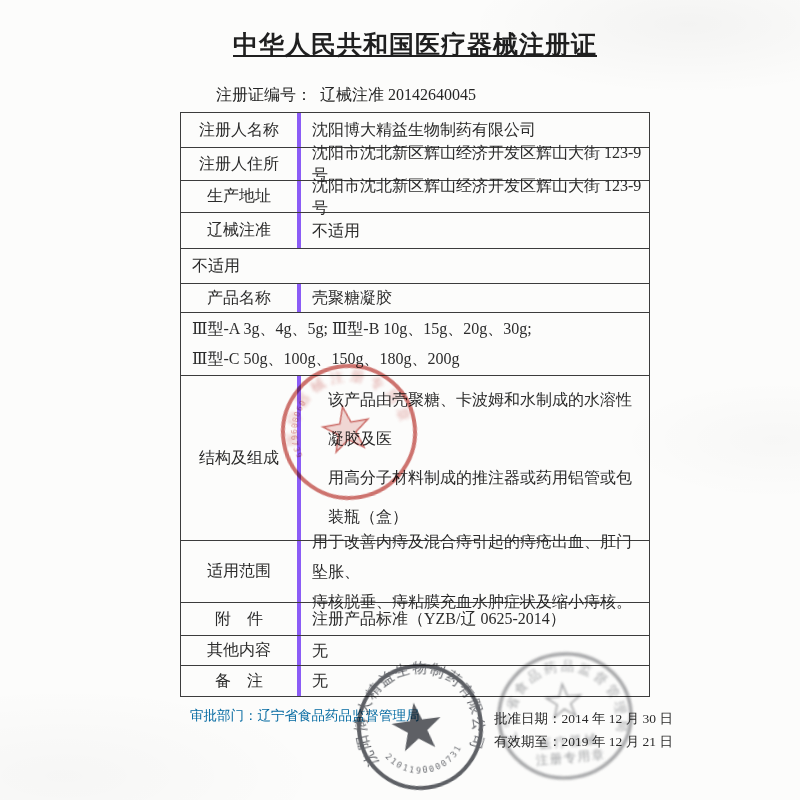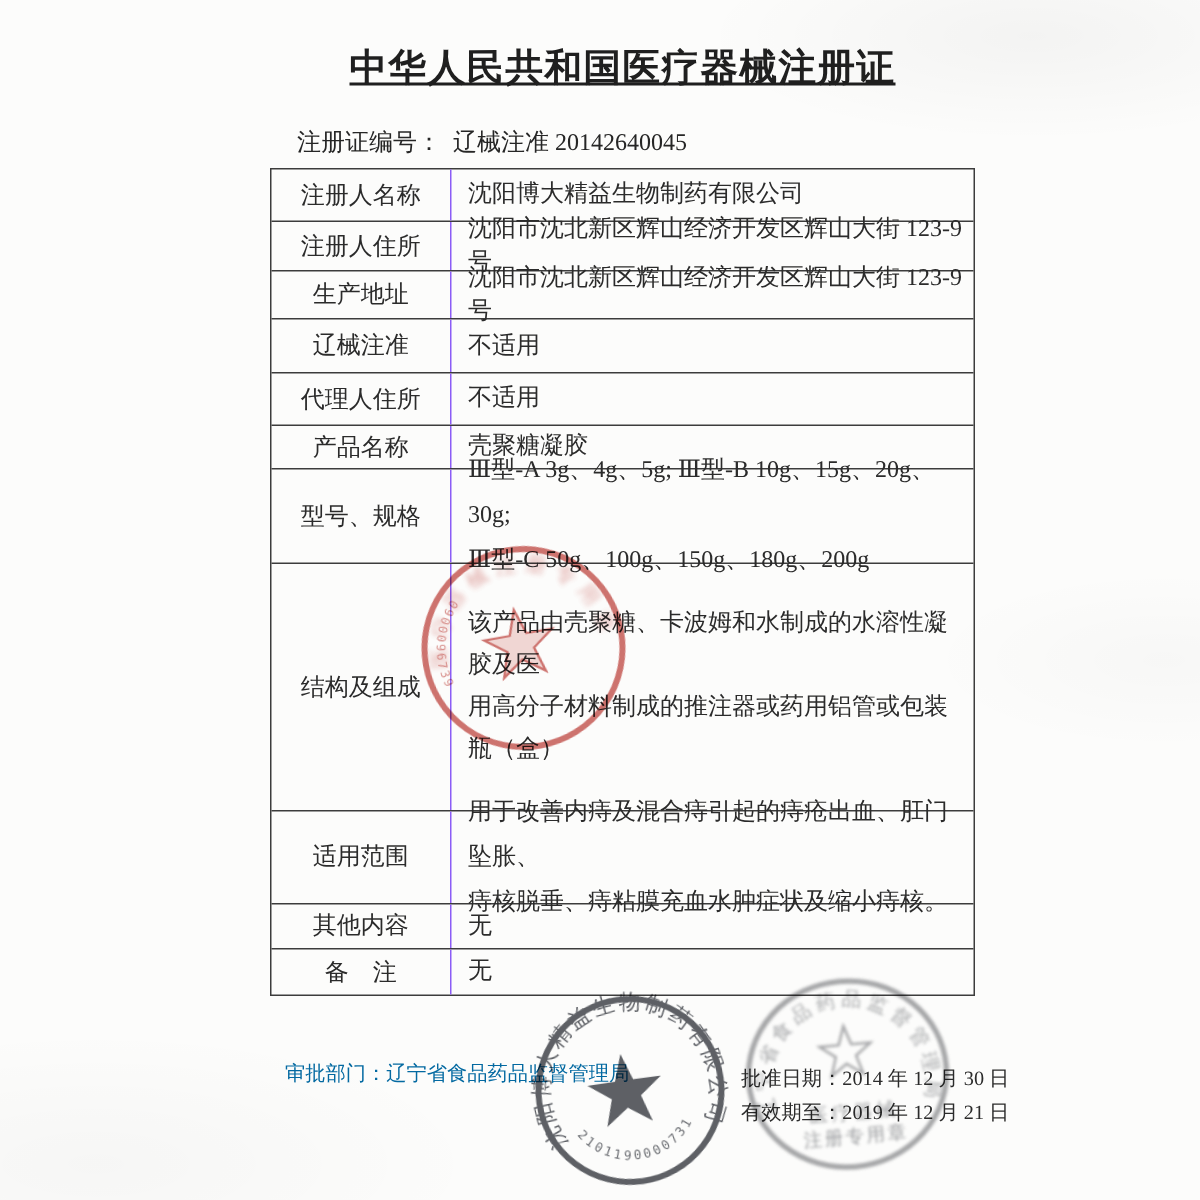--- a/index.html
+++ b/index.html
@@ -11,43 +11,43 @@
       radial-gradient(260px 90px at 8% 97%, rgba(0,0,0,0.025), transparent),
       radial-gradient(160px 60px at 97% 55%, rgba(0,0,0,0.02), transparent),
       #fcfcfb;
     color:#262626;
   }
   .doc{position:absolute;left:180px;top:0;width:470px;height:800px;}
   .title{
     position:absolute;top:28px;left:0;width:100%;
     text-align:center;font-size:25px;font-weight:bold;letter-spacing:1px;color:#1f1f1f;text-decoration:underline;
   }
-  .regline{position:absolute;top:85px;left:18px;font-size:16px;white-space:nowrap;}
+  .regline{position:absolute;top:85px;left:36px;font-size:16px;white-space:nowrap;}
   .regline .val{margin-left:8px;}
   .cert-table{
     position:absolute;top:112px;left:0;width:470px;
     border:1px solid #3c3c3c;box-sizing:border-box;
     background:transparent;
   }
   .trow{display:flex;border-bottom:1px solid #3c3c3c;box-sizing:border-box;}
   .trow:last-child{border-bottom:none;}
   .lcell{
-    width:120px;flex:0 0 120px;border-right:1px solid #8b5cf6;box-sizing:border-box;
+    width:120px;flex:0 0 120px;border-right:4px solid #8b5cf6;box-sizing:border-box;
     display:flex;align-items:center;justify-content:center;
     font-size:16px;color:#2b2b2b;text-align:center;
   }
   .vcell{
     flex:1;display:flex;flex-direction:column;justify-content:center;
     padding:2px 6px 2px 11px;font-size:16px;color:#2b2b2b;box-sizing:border-box;
   }
   .vline{line-height:22px;}
   .r1{height:35px}.r2{height:33px}.r3{height:32px}.r4{height:36px}.r5{height:35px}.r6{height:29px}
   .r7{height:63px}.r8{height:165px}.r9{height:62px}.r10{height:33px}.r11{height:30px}.r12{height:30px}
   .r7 .vline,.r9 .vline{line-height:30px;}
-  .r8 .vline{line-height:28px;}
+  .r8 .vline{line-height:39px;margin-left:16px;}
   .footer-dept{position:absolute;top:707px;left:10px;font-size:13.5px;white-space:nowrap;color:#0369a1;}
   .footer-dates{position:absolute;top:707px;left:314px;font-size:13.5px;color:#2b2b2b;}
   .footer-dates .dline{white-space:nowrap;line-height:23px;}
   .stamp{position:absolute;mix-blend-mode:multiply;pointer-events:none;}
   .stamp-red{left:264px;top:347px;transform:rotate(-10deg);}
   .stamp-company{left:345px;top:652px;transform:rotate(-8deg);}
   .stamp-authority{left:485px;top:641px;transform:rotate(-5deg);}
   .blur-s{filter:blur(0.5px);}
   .blur-m{filter:blur(1.1px);}
   .blur-l{filter:blur(1.6px);}
@@ -87,35 +87,33 @@
     </div>
 
     <div class="trow r4">
       <div class="lcell">辽械注准</div>
       <div class="vcell">
           <div class="vline">不适用</div>
         </div>
     </div>
 
     <div class="trow r5">
-      <div class="lcell">代理人住所</div>
       <div class="vcell">
           <div class="vline">不适用</div>
         </div>
     </div>
 
     <div class="trow r6">
       <div class="lcell">产品名称</div>
       <div class="vcell">
           <div class="vline">壳聚糖凝胶</div>
         </div>
     </div>
 
     <div class="trow r7">
-      <div class="lcell">型号、规格</div>
       <div class="vcell">
         <div class="vline">Ⅲ型-A 3g、4g、5g; Ⅲ型-B 10g、15g、20g、30g;</div>
         <div class="vline">Ⅲ型-C 50g、100g、150g、180g、200g</div>
       </div>
     </div>
 
     <div class="trow r8">
       <div class="lcell">结构及组成</div>
       <div class="vcell">
         <div class="vline">该产品由壳聚糖、卡波姆和水制成的水溶性凝胶及医</div>
@@ -124,20 +122,26 @@
     </div>
 
     <div class="trow r9">
       <div class="lcell">适用范围</div>
       <div class="vcell">
         <div class="vline">用于改善内痔及混合痔引起的痔疮出血、肛门坠胀、</div>
         <div class="vline">痔核脱垂、痔粘膜充血水肿症状及缩小痔核。</div>
       </div>
     </div>
 
+    <div class="trow r10">
+      <div class="lcell">附　件</div>
+      <div class="vcell">
+          <div class="vline">注册产品标准（YZB/辽 0625-2014）</div>
+        </div>
+    </div>
 
     <div class="trow r11">
       <div class="lcell">其他内容</div>
       <div class="vcell">
           <div class="vline">无</div>
         </div>
     </div>
 
     <div class="trow r12">
       <div class="lcell">备　注</div>

